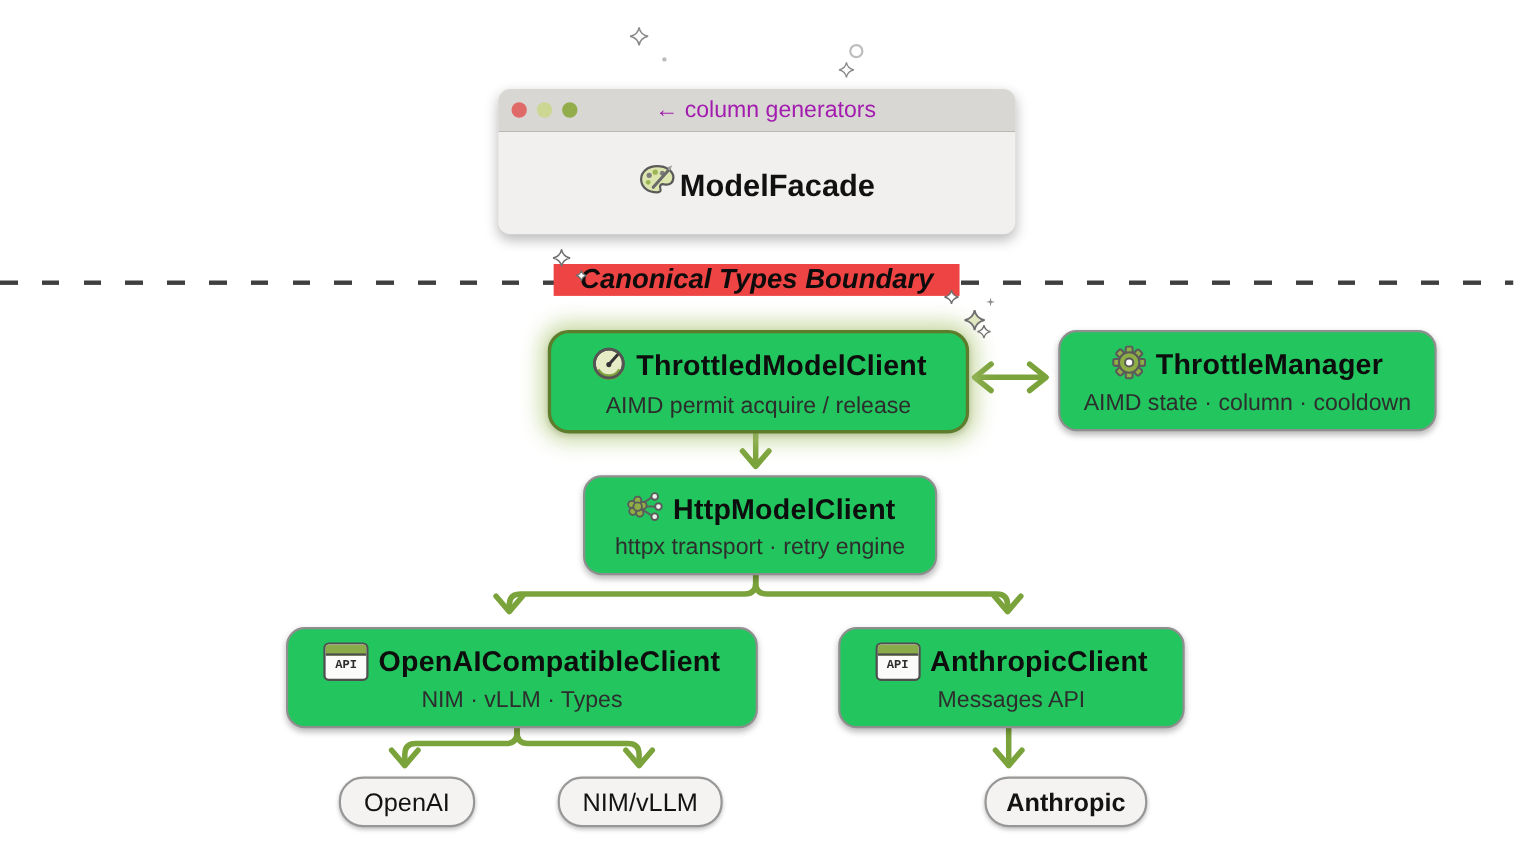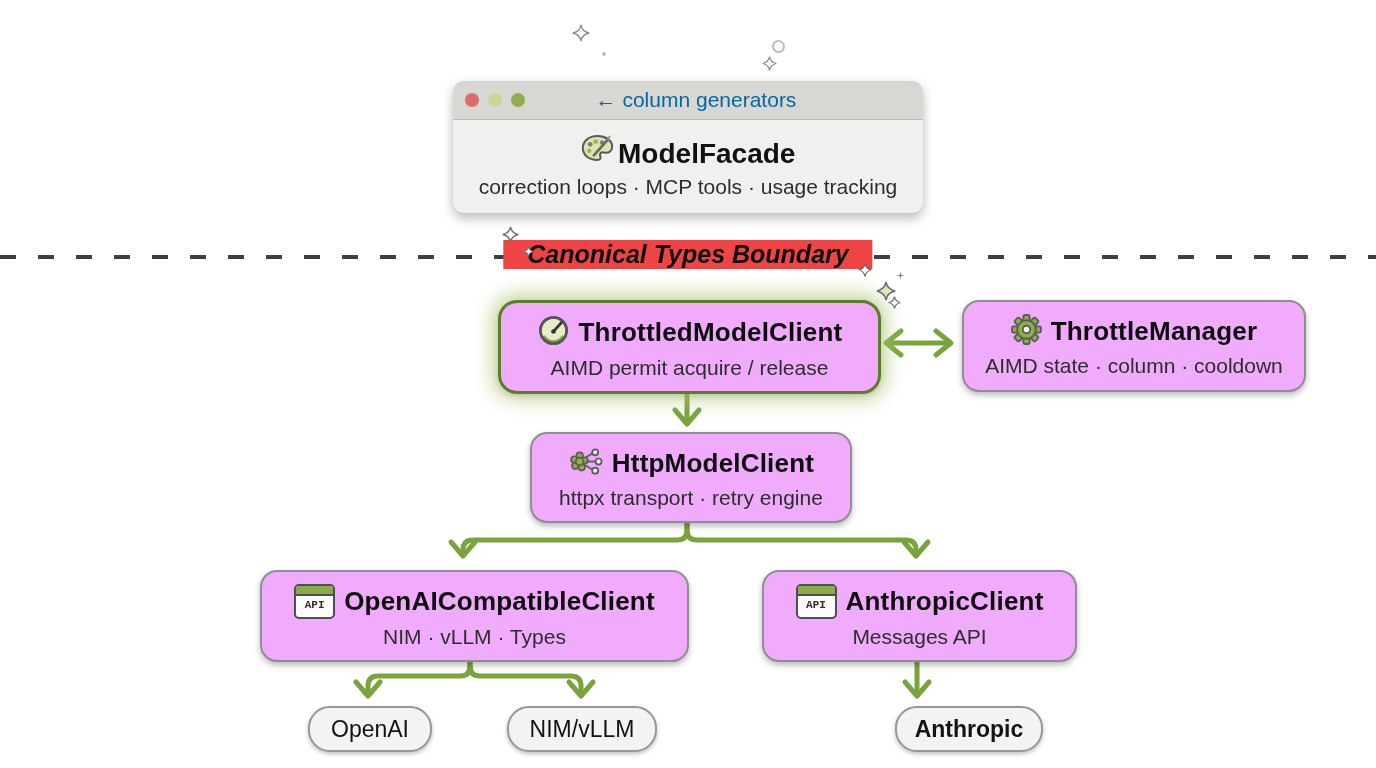--- a/index.html
+++ b/index.html
@@ -13,25 +13,25 @@
   .texticon .bar{height:2.5px;background:#5a5a5a;margin-top:4px;border-radius:2px;}
   .codefile{position:absolute;left:60px;top:4px;}
   .imgicon{position:absolute;left:108px;top:8px;}
 
   
   .macwin{position:absolute;left:453px;top:81px;width:470px;height:132px;border-radius:11px;
           box-shadow:0 5px 12px rgba(0,0,0,.28);background:#f1f0ee;}
   .titlebar{height:38px;background:#d9d7d3;border-radius:11px 11px 0 0;border-bottom:1.5px solid #bab8b4;
             display:flex;align-items:center;position:relative;}
   .tl{width:14px;height:14px;border-radius:50%;position:absolute;top:12px;}
-  .titlebar .label{width:100%;text-align:center;font-size:21px;color:#0369a1;padding-left:16px;}
+  .titlebar .label{width:100%;text-align:center;font-size:21px;color:#a21caf;padding-left:16px;}
   .winbody{height:92px;display:flex;flex-direction:column;align-items:center;justify-content:center;}
 
   
-  .node{position:absolute;background:#f0abfc;border:2.5px solid #8f8f8f;border-radius:17px;
+  .node{position:absolute;background:#22c55e;border:2.5px solid #8f8f8f;border-radius:17px;
         box-shadow:0 3px 6px rgba(0,0,0,.28);display:flex;flex-direction:column;
         align-items:center;justify-content:center;text-align:center;z-index:2;}
   .node .trow{display:flex;align-items:center;justify-content:center;gap:9px;line-height:1;}
   .node .title{font-size:26px;font-weight:700;color:#0d0d0d;letter-spacing:.2px;}
   .node .sub{font-size:21px;color:#2d2d2d;margin-top:6px;}
   .winbody .title{font-size:28px;font-weight:700;}
   .winbody .sub{font-size:21px;color:#2d2d2d;margin-top:5px;}
   .hl{border:3px solid #5d7d2c;border-radius:19px;
       box-shadow:0 0 18px 7px rgba(176,199,122,.65),0 2px 5px rgba(0,0,0,.2);}
 
@@ -144,21 +144,20 @@
             <circle cx="10" cy="12" r="2.6" fill="#7d7d7d"></circle>
             <circle cx="16" cy="9" r="2.6" fill="#9bb554"></circle>
             <circle cx="23" cy="10" r="2.4" fill="#7d7d7d"></circle>
             <circle cx="9" cy="19" r="2.4" fill="#9bb554"></circle>
             <path d="M14 24 L30 6" stroke="#6a6a6a" stroke-width="3" stroke-linecap="round"></path>
             <path d="M28 4 L33 2 L30 8 Z" fill="#9e9e9e"></path>
           </svg>
         </span>
         <span class="title">ModelFacade</span>
       </div>
-      <div class="sub">correction loops · MCP tools · usage tracking</div>
     </div>
   </div>
 
   <div class="dashline"></div>
   <div class="dashlabel">Canonical Types Boundary</div>
 
   <div class="node hl" style="left:498px;top:300px;width:377px;height:88px;">
     <div class="trow">
       <span>
         <svg width="33" height="33" viewBox="0 0 34 34">

